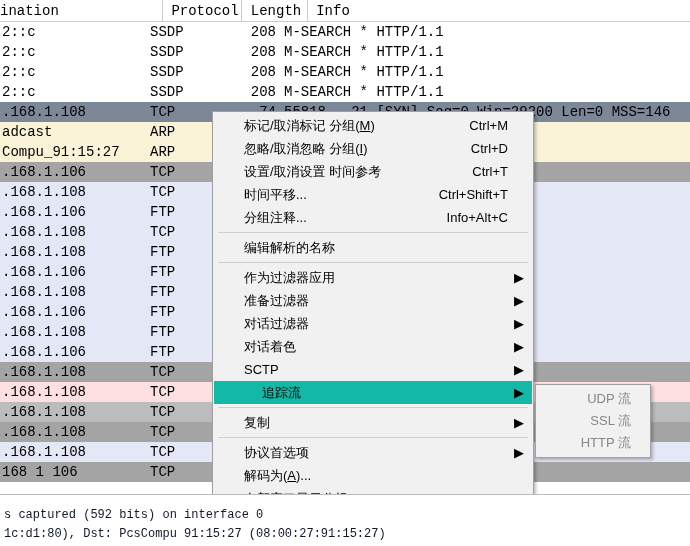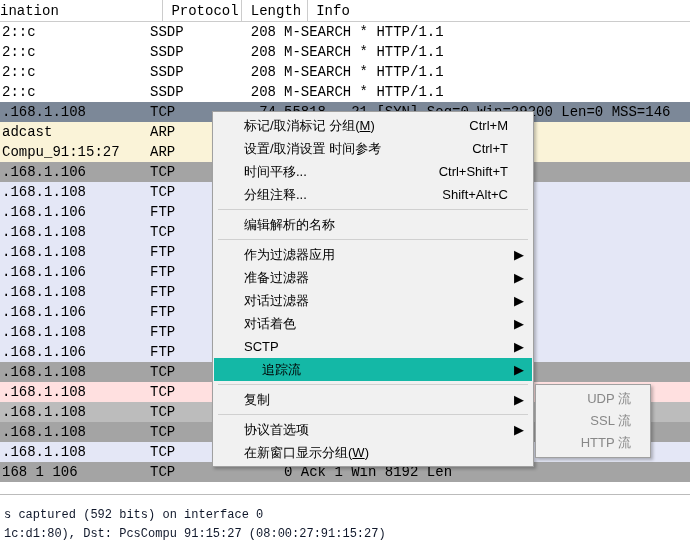--- a/index.html
+++ b/index.html
@@ -82,36 +82,38 @@
       <div class="row bg-salmon"><span class="cell c-dest">.168.1.108</span><span class="cell c-proto">TCP</span><span class="cell c-len"></span><span class="cell c-info">n=66560 Len</span></div>
       <div class="row bg-grey-l"><span class="cell c-dest">.168.1.108</span><span class="cell c-proto">TCP</span><span class="cell c-len"></span><span class="cell c-info">Win=66560</span></div>
       <div class="row bg-grey"><span class="cell c-dest">.168.1.108</span><span class="cell c-proto">TCP</span><span class="cell c-len"></span><span class="cell c-info">0 MSS=1460</span></div>
       <div class="row bg-lav"><span class="cell c-dest">.168.1.108</span><span class="cell c-proto">TCP</span><span class="cell c-len"></span><span class="cell c-info">Ack=106 Win=29696 Len=</span></div>
       <div class="row bg-grey"><span class="cell c-dest"> 168 1 106</span><span class="cell c-proto">TCP</span><span class="cell c-len"></span><span class="cell c-info"> 0 Ack 1 Win 8192 Len</span></div>
     </div>
 </div>
 
 <div class="menu" id="ctx-menu">
     <div class="mi"><span>标记/取消标记 分组(<span class="underline">M</span>)</span><span class="accel">Ctrl+M</span></div>
+    <div class="mi"><span>忽略/取消忽略 分组(<span class="underline">I</span>)</span><span class="accel">Ctrl+D</span></div>
     <div class="mi"><span>设置/取消设置 时间参考</span><span class="accel">Ctrl+T</span></div>
     <div class="mi"><span>时间平移...</span><span class="accel">Ctrl+Shift+T</span></div>
-    <div class="mi"><span>分组注释...</span><span class="accel">Shift+Alt+C</span></div>
+    <div class="mi"><span>分组注释...</span><span class="accel">Info+Alt+C</span></div>
     <div class="mi sep"></div>
     <div class="mi"><span>编辑解析的名称</span></div>
     <div class="mi sep"></div>
     <div class="mi hasSub"><span>作为过滤器应用</span><span class="arrow">▶</span></div>
     <div class="mi hasSub"><span>准备过滤器</span><span class="arrow">▶</span></div>
     <div class="mi hasSub"><span>对话过滤器</span><span class="arrow">▶</span></div>
     <div class="mi hasSub"><span>对话着色</span><span class="arrow">▶</span></div>
     <div class="mi hasSub"><span>SCTP</span><span class="arrow">▶</span></div>
     <div class="mi hasSub hl"><span>追踪流</span><span class="arrow">▶</span></div>
     <div class="mi sep"></div>
     <div class="mi hasSub"><span>复制</span><span class="arrow">▶</span></div>
     <div class="mi sep"></div>
     <div class="mi hasSub"><span>协议首选项</span><span class="arrow">▶</span></div>
+    <div class="mi"><span>解码为(<span class="underline">A</span>)...</span></div>
     <div class="mi"><span>在新窗口显示分组(<span class="underline">W</span>)</span></div>
   </div>
 
 <div class="submenu" id="sub-menu">
     <div class="smi">UDP 流</div>
     <div class="smi">SSL 流</div>
     <div class="smi">HTTP 流</div>
   </div>
 
 <div class="status">

